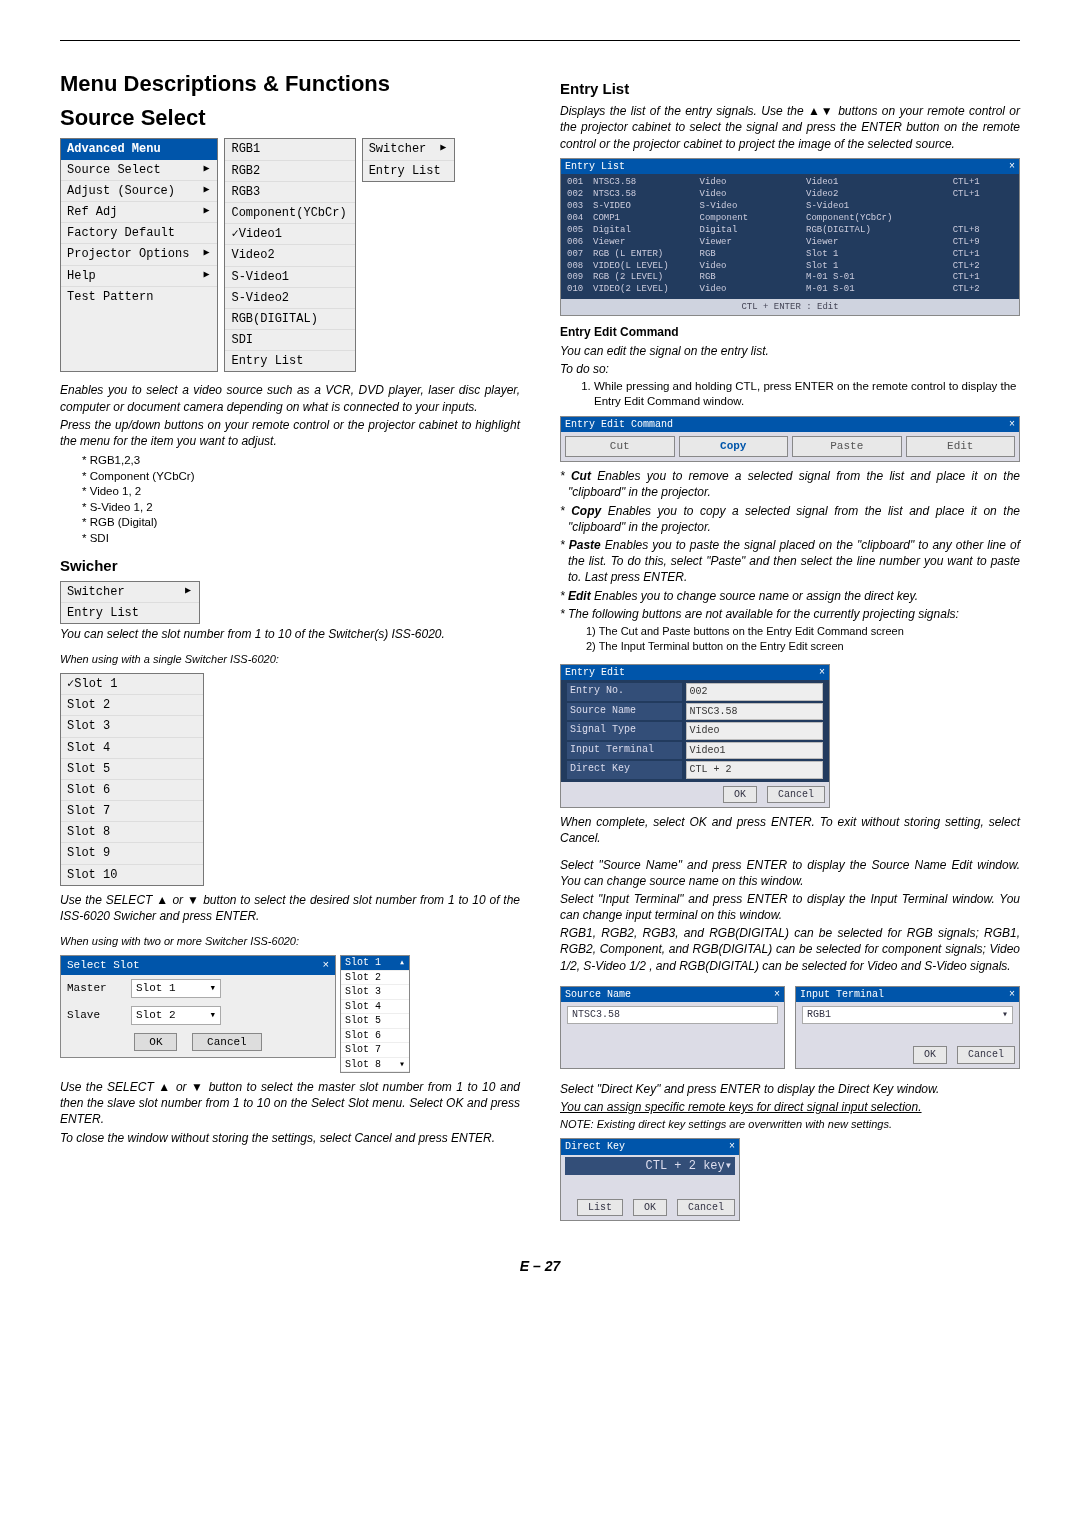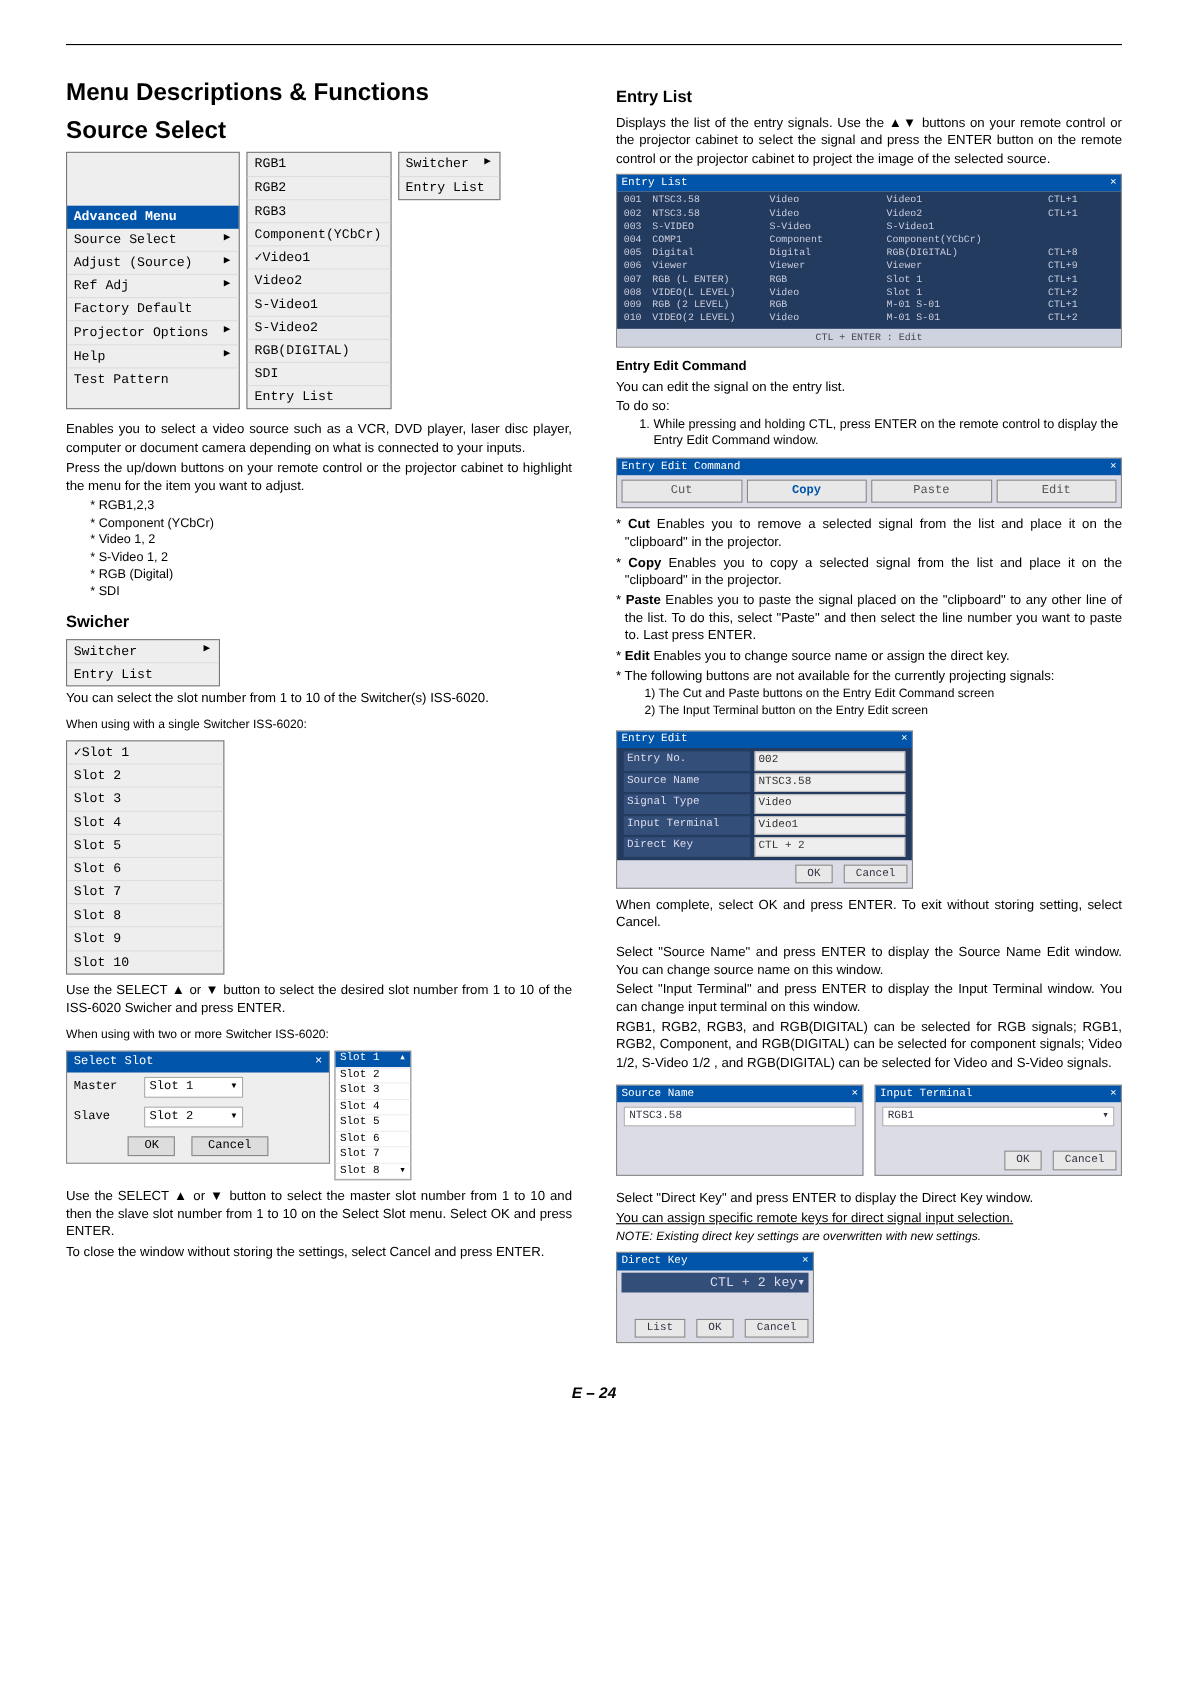--- a/index.html
+++ b/index.html
@@ -3,26 +3,26 @@
 <meta charset="utf-8">
 <style>
   * { box-sizing: border-box; margin: 0; padding: 0; }
   body { font-family: Arial, Helvetica, sans-serif; font-size: 12px; color: #000; background: #fff; width: 1080px; margin: 0 auto; padding: 40px 60px; line-height: 1.35; }
   .page { display: flex; gap: 40px; }
   .col { flex: 1; }
   hr.top { border: none; border-top: 1px solid #000; margin-bottom: 28px; }
   h1 { font-size: 22px; font-weight: bold; margin-bottom: 4px; }
   h2 { font-size: 15px; font-weight: bold; margin-top: 10px; margin-bottom: 4px; }
   h3 { font-size: 12px; font-weight: bold; margin-top: 8px; margin-bottom: 2px; }
-  p { margin: 2px 0; text-align: justify; }
+  p { margin: 2px 0; text-align: justify; font-style: italic; }
   .small { font-size: 11px; }
   .note { font-style: italic; font-size: 11px; }
   .menu-group { display: flex; gap: 6px; margin: 6px 0 10px 0; }
   .menu-box { border: 1px solid #777; background: #eee; font-family: "Courier New", monospace; font-size: 12px; }
-  .menu-box .hdr { background: #05a; color: #fff; padding: 2px 6px; font-weight: bold; margin-top: 48px; }
+  .menu-box .hdr { background: #05a; color: #fff; padding: 2px 6px; font-weight: bold; }
   .menu-box .row { padding: 2px 8px 2px 6px; border-bottom: 1px solid #ddd; white-space: nowrap; display: flex; justify-content: space-between; gap: 14px; }
   .menu-box .row:last-child { border-bottom: none; }
   .arrow { font-size: 10px; }
   ul.stars { list-style: none; margin: 4px 0 6px 22px; font-size: 11.5px; }
   ul.stars li::before { content: "* "; }
   ol.num { margin: 2px 0 6px 34px; font-size: 11.5px; }
   .small-list { font-size: 11px; margin-left: 26px; }
   .footer { text-align: center; font-style: italic; font-weight: bold; font-size: 14px; margin-top: 30px; }
   .img-placeholder { border: 1px solid #888; background: #dcdce6; margin: 6px 0; display: flex; flex-direction: column; font-family: "Courier New", monospace; font-size: 10px; color: #334; }
   .img-placeholder .bar { background: #05a; color: #fff; padding: 1px 4px; font-size: 10px; display: flex; justify-content: space-between; }
@@ -199,21 +199,21 @@
         </div>
       <div class="row">
           <span>Slot 10</span>
         </div>
     </div>
 
     <p>Use the SELECT ▲ or ▼ button to select the desired slot number from 1 to 10 of the ISS-6020 Swicher and press ENTER.</p>
     <p class="small" style="margin-top:10px;">When using with two or more Switcher ISS-6020:</p>
 
     <div class="slot-table">
-      <div class="slot-panel" style="width:240px;">
+      <div class="slot-panel" style="width:276px;">
         <div class="bar">
             <span>Select Slot</span>
             <span>×</span>
           </div>
         <div class="prow">
           <span>Master</span>
           <span class="field">
               <span>Slot 1</span>
               <span>▾</span>
             </span>
@@ -446,13 +446,13 @@
       <div class="btn-row">
         <span class="b">List</span>
         <span class="b">OK</span>
         <span class="b">Cancel</span>
       </div>
     </div>
 
   </div>
 </div>
 
-<div class="footer">E – 24</div>
+<div class="footer">E – 27</div>
 
 </body></html>

